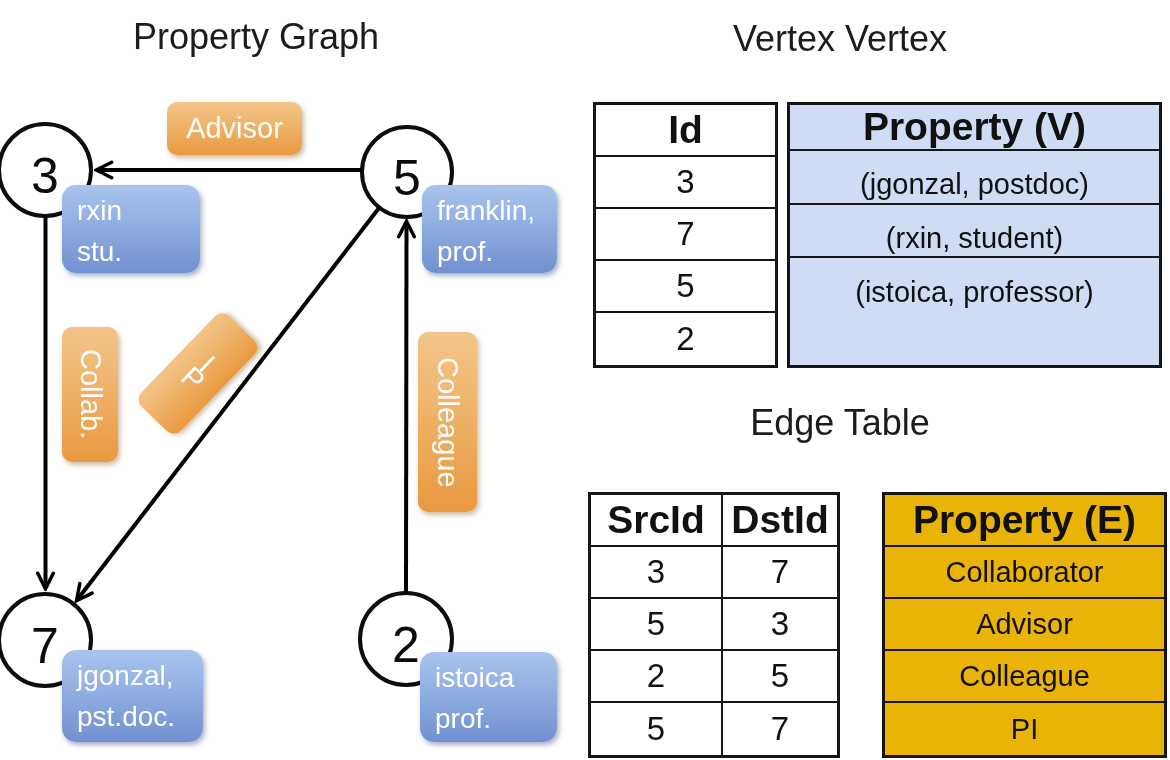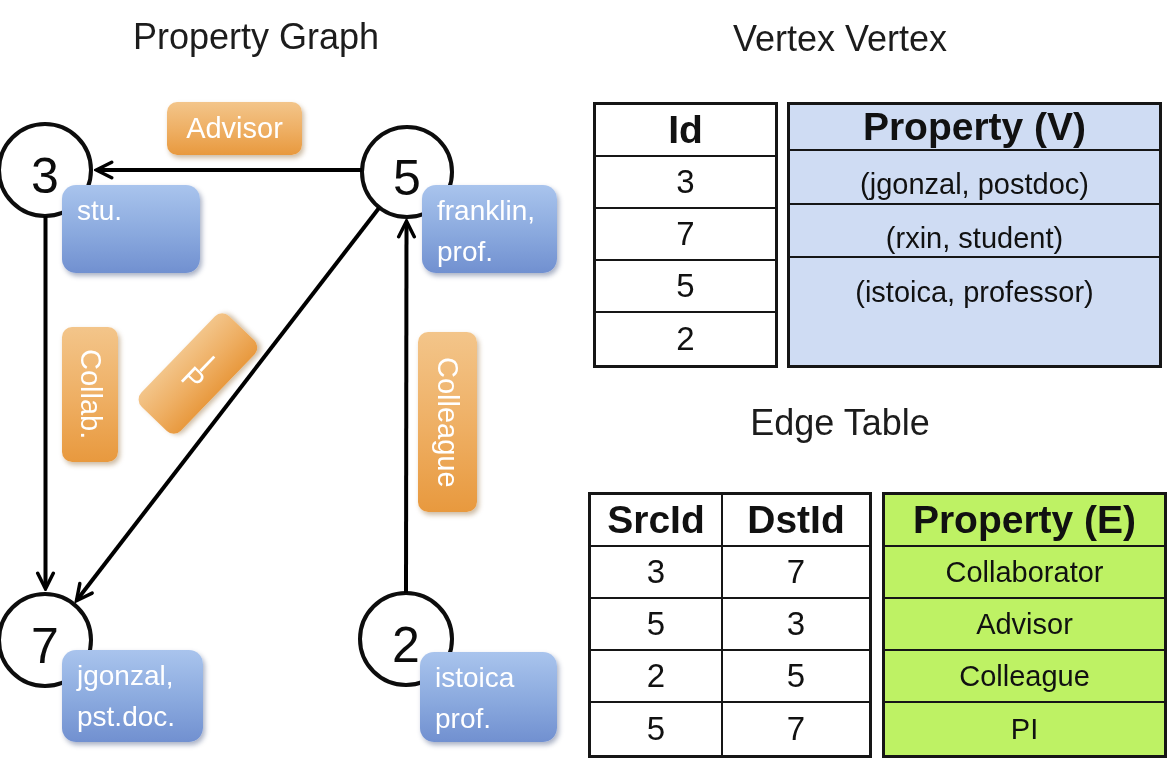--- a/index.html
+++ b/index.html
@@ -48,21 +48,21 @@
   .cell {
     display:flex; align-items:center; justify-content:center;
     border-bottom:2.5px solid #161616; box-sizing:border-box;
     font-size:29px; color:#111111; white-space:nowrap;
   }
   .cell.num { font-size:33px; }
   .cell.head { font-weight:bold; font-size:39px; }
   .cell.nb { border-bottom:none; }
   .cell.cdiv { border-right:2.5px solid #161616; }
   .bluefill   { background:#cfdcf3; }
-  .orangefill { background:#bef264; }
+  .orangefill { background:#eab308; }
 </style>
 </head>
 <body>
 
 <div class="stage">
 
   <div class="title graph-title">Property Graph</div>
   <div class="title vertex-title">Vertex Vertex</div>
   <div class="title edge-title">Edge Table</div>
 
@@ -83,20 +83,21 @@
     <line x1="379" y1="208" x2="77" y2="600" stroke="#000000" stroke-width="4" marker-end="url(#arrow)"></line>
     <line x1="406" y1="593" x2="406.5" y2="222" stroke="#000000" stroke-width="4" marker-end="url(#arrow)"></line>
   </svg>
 
   <div class="node-num" style="left:15px;  top:146px;">3</div>
   <div class="node-num" style="left:377px; top:148px;">5</div>
   <div class="node-num" style="left:15px;  top:616px;">7</div>
   <div class="node-num" style="left:376px; top:615px;">2</div>
 
   <div class="vlabel" style="left:62px;  top:185px; width:138px; height:88px;">
+    <div>rxin</div>
     <div>stu.</div>
   </div>
   <div class="vlabel" style="left:422px; top:185px; width:135px; height:88px;">
     <div>franklin,</div>
     <div>prof.</div>
   </div>
   <div class="vlabel" style="left:62px;  top:650px; width:141px; height:92px;">
     <div>jgonzal,</div>
     <div>pst.doc.</div>
   </div>
@@ -121,21 +122,21 @@
     <div class="cell num nb">2</div>
   </div>
 
   <div class="tbox bluefill" style="left:787px; top:102px; width:375px; height:266px; grid-template-rows:repeat(5,1fr);gap:16px;">
     <div class="cell head bluefill">Property (V)</div>
     <div class="cell bluefill">(jgonzal, postdoc)</div>
     <div class="cell bluefill">(rxin, student)</div>
     <div class="cell bluefill nb">(istoica, professor)</div>
   </div>
 
-  <div class="tbox" style="left:588px; top:492px; width:284px; height:266px; grid-template-columns:132px 1fr; grid-template-rows:repeat(5,1fr);">
+  <div class="tbox" style="left:588px; top:492px; width:252px; height:266px; grid-template-columns:132px 1fr; grid-template-rows:repeat(5,1fr);">
     <div class="cell head cdiv">SrcId</div>
     <div class="cell head">DstId</div>
     <div class="cell num cdiv">3</div>
     <div class="cell num">7</div>
     <div class="cell num cdiv">5</div>
     <div class="cell num">3</div>
     <div class="cell num cdiv">2</div>
     <div class="cell num">5</div>
     <div class="cell num cdiv nb">5</div>
     <div class="cell num nb">7</div>

